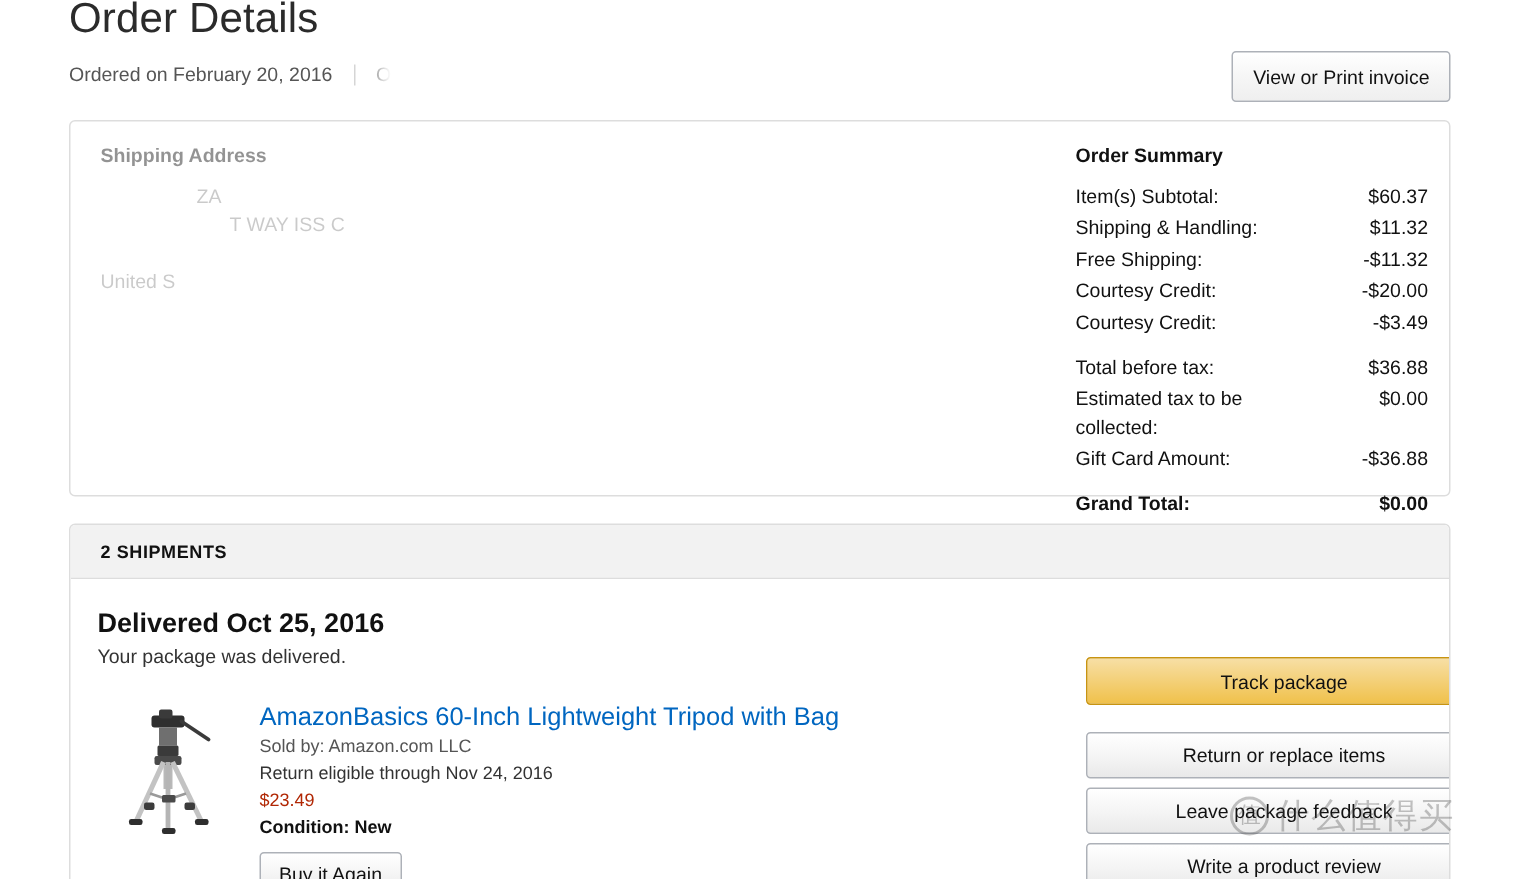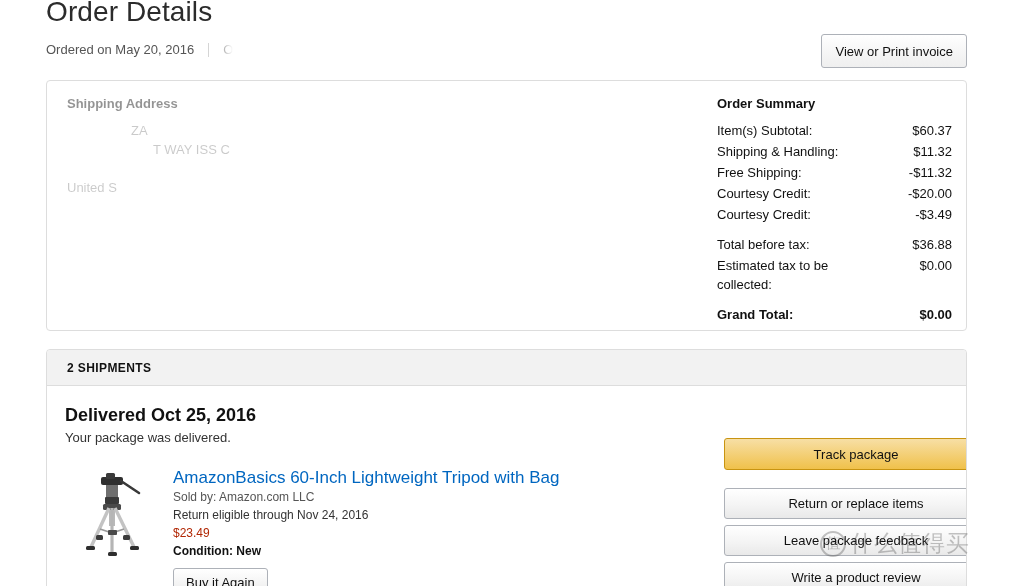--- a/index.html
+++ b/index.html
@@ -166,21 +166,21 @@
   }
 </style>
 </head>
 <body>
 
 <div class="page">
 
   <div class="page-title">Order Details</div>
 
   <div class="subline">
-    <span class="ordered">Ordered on May 20, 2016</span>
+    <span class="ordered">Ordered on February 20, 2016</span>
     <span class="sep"></span>
     <span class="ordernum">Ord</span>
   </div>
 
   <div class="invoice-btn">View or Print invoice</div>
 
   <div class="panel panel-summary">
 
     <div class="col col-ship">
       <div class="col-head">Shipping Address</div>
@@ -217,20 +217,24 @@
         <span class="val">-$3.49</span>
       </div>
 
       <div class="sum-row gap">
         <span class="lbl">Total before tax:</span>
         <span class="val">$36.88</span>
       </div>
       <div class="sum-row wrap">
         <span class="lbl">Estimated tax to be collected:</span>
         <span class="val">$0.00</span>
+      </div>
+      <div class="sum-row">
+        <span class="lbl">Gift Card Amount:</span>
+        <span class="val">-$36.88</span>
       </div>
       <div class="sum-row total">
         <span class="lbl">Grand Total:</span>
         <span class="val">$0.00</span>
       </div>
     </div>
   </div>
 
   <div class="panel panel-ship">
     <div class="ship-head">2 SHIPMENTS</div>

